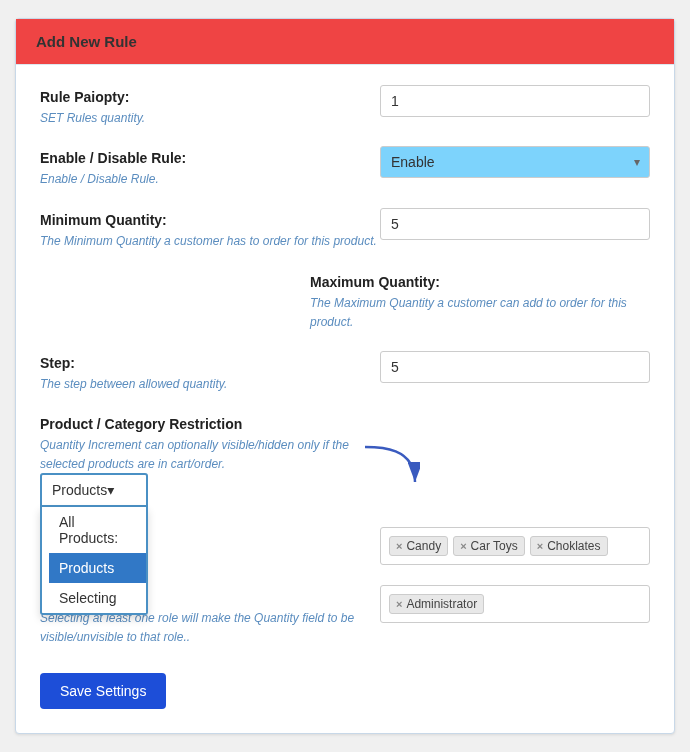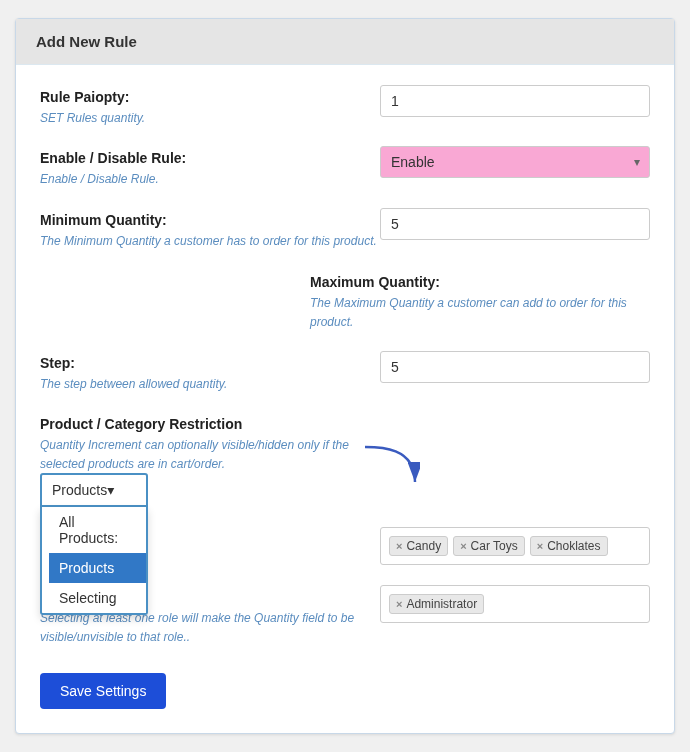--- a/index.html
+++ b/index.html
@@ -13,21 +13,21 @@
     }
     .panel {
       background: #fff;
       border: 1px solid #c8d8e8;
       border-radius: 4px;
       width: 660px;
       padding: 0;
       box-shadow: 0 1px 3px rgba(0,0,0,0.1);
     }
     .panel-header {
-      background: #e5e5e5;
+      background: #ef4444;
       border-bottom: 1px solid #dce8f0;
       padding: 14px 20px;
       font-size: 15px;
       font-weight: bold;
       color: #333;
     }
     .panel-body {
       padding: 20px 24px 24px 24px;
     }
     .form-row {
@@ -73,21 +73,21 @@
     }
     .select-wrapper select {
       width: 100%;
       padding: 7px 32px 7px 10px;
       border: 1px solid #ccc;
       border-radius: 3px;
       font-size: 14px;
       color: #333;
       appearance: none;
       -webkit-appearance: none;
-      background: #f9a8d4;
+      background: #7dd3fc;
       outline: none;
       cursor: pointer;
     }
     .select-wrapper .chevron {
       position: absolute;
       right: 10px;
       top: 50%;
       transform: translateY(-50%);
       pointer-events: none;
       color: #666;

